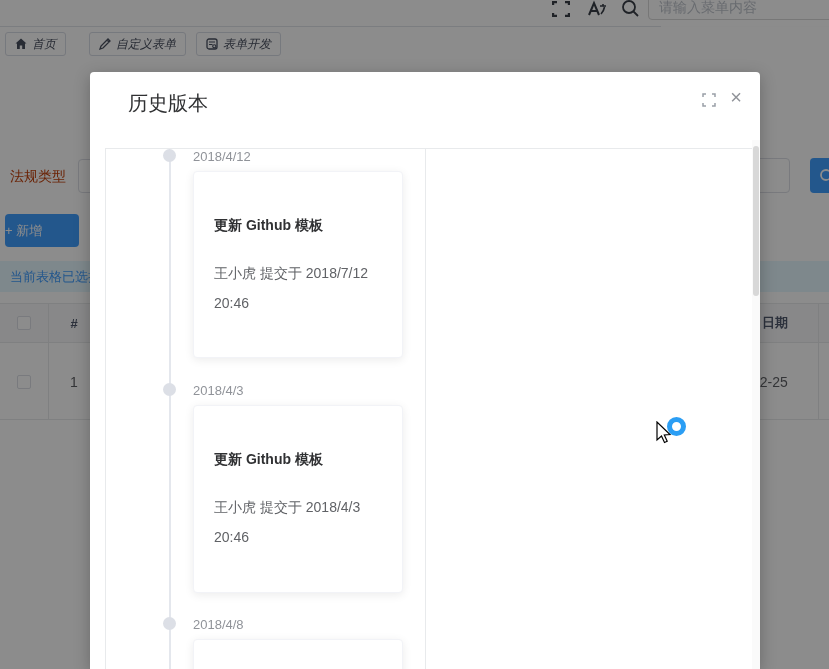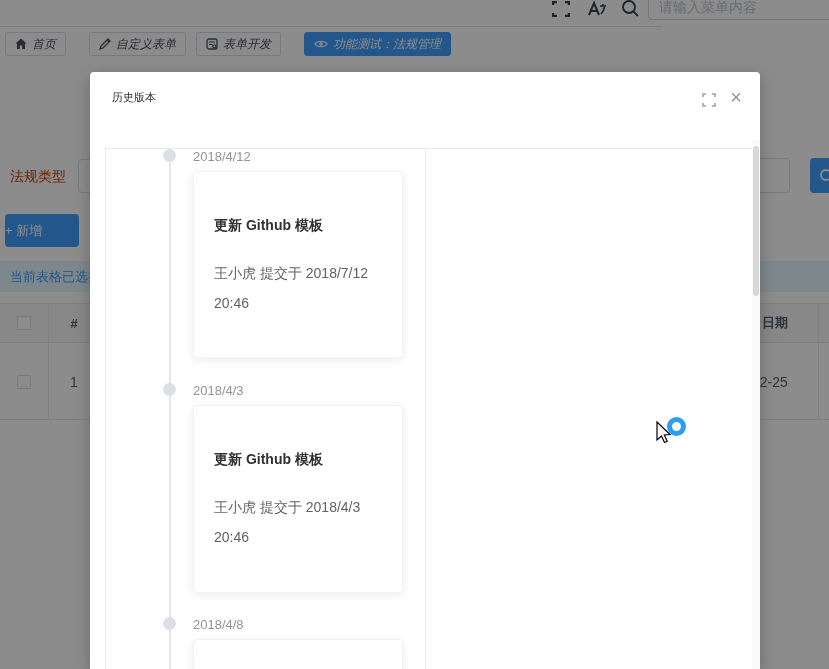--- a/index.html
+++ b/index.html
@@ -58,21 +58,21 @@
   .cell-center { position:absolute; display:flex; align-items:center; justify-content:center; height:100%; }
   .checkbox { width:14px; height:14px; border:1px solid #dcdfe6; border-radius:2px; background:#fff; cursor:pointer; }
 
   
   .overlay { position:absolute; left:0; top:0; width:829px; height:669px;
              background:rgba(0,0,0,0.45); z-index:10; }
 
   
   .modal { position:absolute; left:90px; top:72px; width:670px; height:597px;
              background:#fff; border-radius:4px 4px 0 0; box-shadow:0 4px 16px rgba(0,0,0,0.25); z-index:20; }
-  .modal-title { position:absolute; left:22px; top:18px; font-size:11px; color:#303133; font-weight:500; }
+  .modal-title { position:absolute; left:38px; top:18px; font-size:20px; color:#303133; font-weight:500; }
   .modal-fs { position:absolute; left:612px; top:21px; width:14px; height:14px; cursor:pointer; }
   .modal-close { position:absolute; left:636px; top:13px; width:20px; height:24px;
              font-size:20px; color:#909399; text-align:center; line-height:24px; cursor:pointer; }
   .modal-body { position:absolute; left:0; top:68px; width:670px; height:529px; overflow:hidden; }
   .body-panel { position:absolute; left:15px; top:8px; width:647px; height:521px;
              border-top:1px solid #e8eaec; border-left:1px solid #e8eaec; }
   .body-left-col { position:absolute; left:0; top:0; width:320px; height:100%;
              border-right:1px solid #e8eaec; }
   .mscroll-track { position:absolute; right:0; top:0; width:8px; height:529px; background:#fafafa; }
   .mscroll-thumb { position:absolute; right:1px; top:6px; width:6px; height:150px;
@@ -136,27 +136,20 @@
       <span>自定义表单</span>
     </div>
     <div class="tag-tab" style="left:196px;">
       <svg width="12" height="12" viewBox="0 0 12 12">
           <rect x="1" y="1" width="10" height="10" rx="2" fill="none" stroke="#495060" stroke-width="1.3"></rect>
           <path d="M3 4 H9 M3 6.5 H6.5" stroke="#495060" stroke-width="1.2"></path>
           <circle cx="8.3" cy="8.3" r="1.6" fill="none" stroke="#495060" stroke-width="1.1"></circle>
         </svg>
       <span>表单开发</span>
     </div>
-    <div class="tag-tab active" style="left:304px;">
-      <svg width="14" height="12" viewBox="0 0 14 12">
-          <path d="M1 6 C3 2.5 11 2.5 13 6 C11 9.5 3 9.5 1 6 Z" fill="none" stroke="#fff" stroke-width="1.3"></path>
-          <circle cx="7" cy="6" r="1.8" fill="#fff"></circle>
-        </svg>
-      <span>功能测试：法规管理</span>
-    </div>
   </div>
 
   <div class="content">
     <span class="filter-label">法规类型</span>
     <span class="filter-select"></span>
     <span class="kw-input"></span>
     <button class="search-btn">
       <svg width="16" height="16" viewBox="0 0 16 16">
           <circle cx="7" cy="7" r="5" fill="none" stroke="#fff" stroke-width="1.8"></circle>
           <path d="M10.8 10.8 L15 15" stroke="#fff" stroke-width="1.8"></path>

